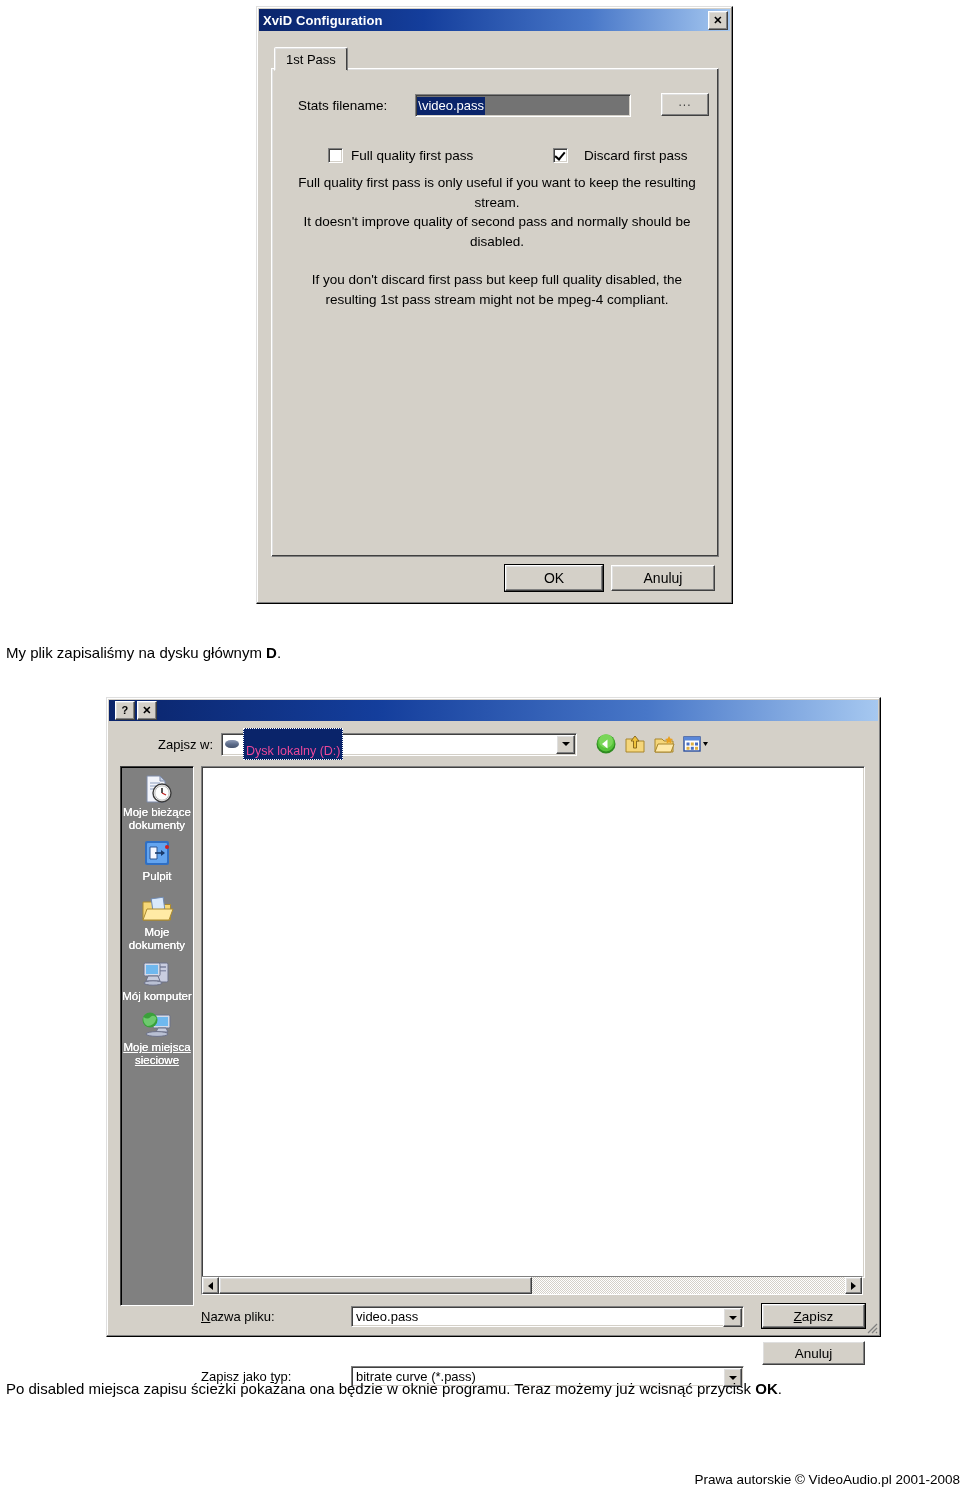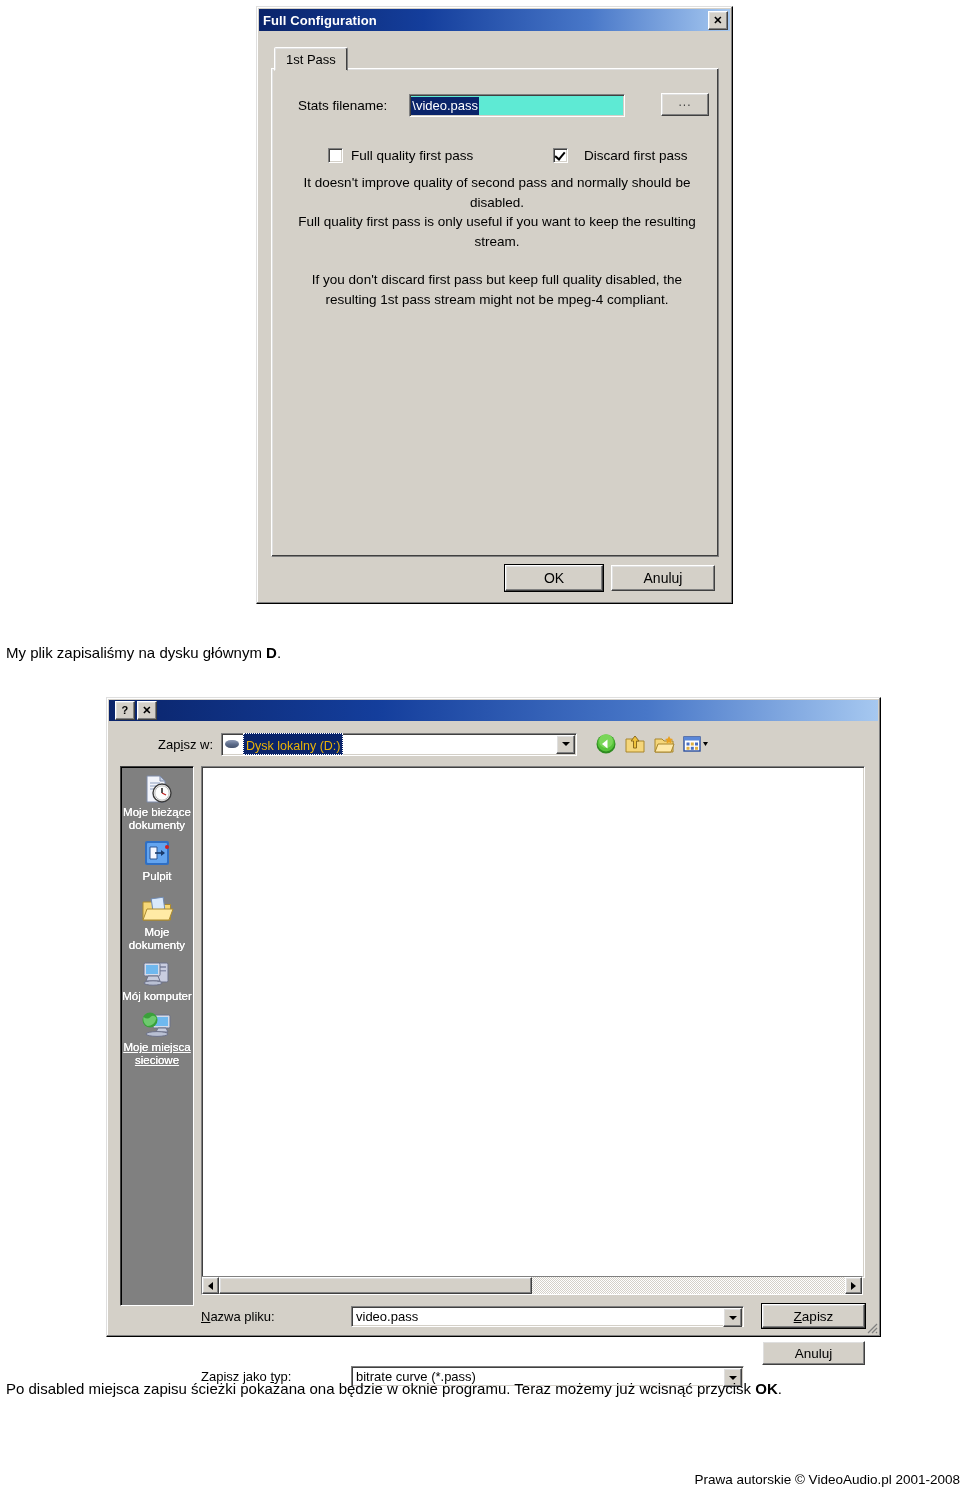--- a/index.html
+++ b/index.html
@@ -113,24 +113,24 @@
     background: #d4d0c8;
   }
   .row-stats {
     position: absolute; left: 26px; top: 25px;
     display: flex; align-items: center;
     width: 400px;
   }
   .lbl { font-size: 13.5px; white-space: nowrap; }
   #stats-field {
     width: 213px; height: 21px;
-    margin-left: 22px;
+    margin-left: 28px;
     display: flex; align-items: center;
     padding-left: 1px;
-    background: #5eead4;
+    background: #737373;
   }
   .sel-text {
     background: #0a246a;
     color: #ffffff;
     font-size: 13px;
     padding: 1px 1px 2px 1px;
     line-height: 15px;
   }
   #browse-btn {
     position: absolute;
@@ -250,23 +250,23 @@
     position: relative;
   }
   .drive-icon .disk {
     position: absolute; left: 1px; top: 3px;
     width: 14px; height: 8px;
     background: linear-gradient(to bottom, #8e9bb5 0%, #5b6a88 55%, #47546e 100%);
     border-radius: 50%/60%;
   }
   .combo-sel {
     background: #0a246a;
-    color: #eab308;
+    color: #ec4899;
     font-size: 12.5px;
-    padding: 6px 3px 2px 3px;
+    padding: 16px 3px 2px 3px;
     outline: 1px dotted #ffffff;
     outline-offset: -1px;
     line-height: 14px;
   }
   .combo-arrow {
     position: absolute;
     right: 1px; top: 1px;
     width: 17px; height: 17px;
     background: #d4d0c8;
     border: 1px solid;
@@ -399,21 +399,21 @@
     right: 2px; bottom: 2px;
     width: 14px; height: 14px;
   }
 </style>
 </head>
 <body>
 
 <div class="win" id="xvid-dialog">
 
   <div class="titlebar">
-    <span class="tb-title">Full Configuration</span>
+    <span class="tb-title">XviD Configuration</span>
     <span class="tb-btn">✕</span>
   </div>
 
   <div id="xvid-body">
     <div class="tab-strip">
       <div class="tab">
         <span>1st Pass</span>
       </div>
     </div>
 
@@ -431,22 +431,22 @@
         <span class="checkbox"></span>
         <span class="lbl">Full quality first pass</span>
       </div>
 
       <div class="cb-row" style="left:281px; top:79px;gap:16px;">
         <span class="checkbox checked"></span>
         <span class="lbl">Discard first pass</span>
       </div>
 
       <div id="help-text">
+        <p>Full quality first pass is only useful if you want to keep the resulting stream.</p>
         <p>It doesn't improve quality of second pass and normally should be disabled.</p>
-        <p>Full quality first pass is only useful if you want to keep the resulting stream.</p>
         <p class="gap">If you don't discard first pass but keep full quality disabled, the resulting 1st pass stream might not be mpeg-4 compliant.</p>
       </div>
     </div>
   </div>
 
   <div id="xvid-footer">
     <div class="btn default" id="ok-btn">OK</div>
     <div class="btn" id="cancel-btn">Anuluj</div>
   </div>
 </div>

